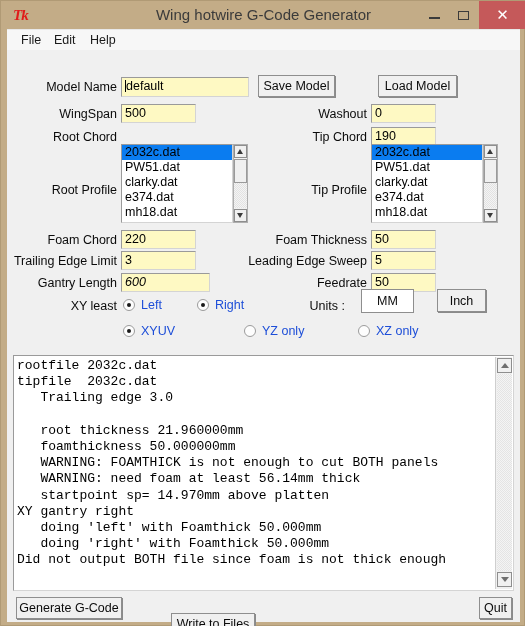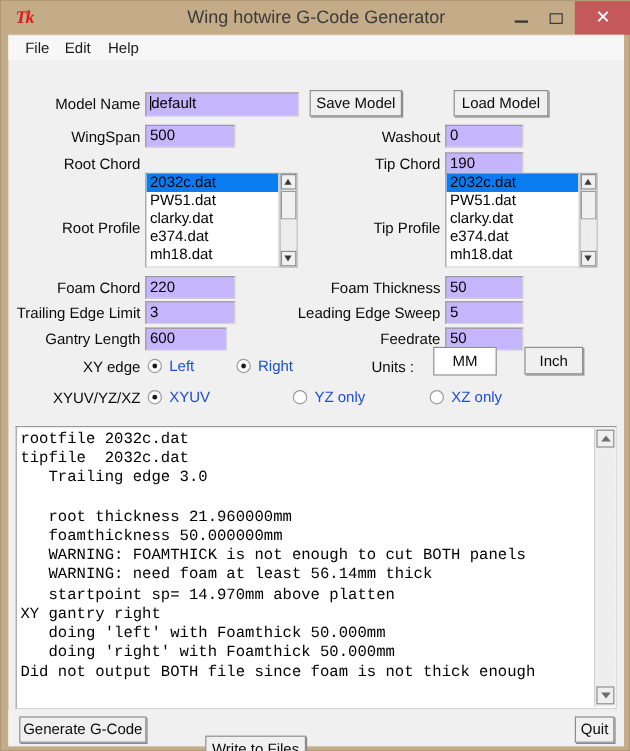--- a/index.html
+++ b/index.html
@@ -114,21 +114,21 @@
     position: absolute;
     font-size: 12.5px;
     color: #0b0b0b;
     text-align: right;
     line-height: 16px;
     white-space: nowrap;
   }
   .entry {
     position: absolute;
     box-sizing: border-box;
-    background: #c4b5fd;
+    background: #fef9c3;
     border: 1px solid #9a9a9a;
     border-right-color: #d4d4d4;
     border-bottom-color: #d4d4d4;
     font-family: "Liberation Sans", sans-serif;
     font-size: 12.5px;
     color: #000000;
     padding: 0 0 0 3px;
     line-height: 17px;
     white-space: nowrap;
     overflow: hidden;
@@ -379,33 +379,32 @@
         </div>
     </div>
 
     <div class="lbl" style="left:10px; top:202px; width:100px;">Foam Chord</div>
     <div class="entry" style="left:114px; top:200px; width:75px; height:19px;">220</div>
 
     <div class="lbl" style="left:0px; top:223px; width:110px;text-align:right;">Trailing Edge Limit</div>
     <div class="entry" style="left:114px; top:221px; width:75px; height:19px;">3</div>
 
     <div class="lbl" style="left:10px; top:245px; width:100px;">Gantry Length</div>
-    <div class="entry" style="left:114px; top:243px; width:68px; height:19px;">600</div>
-
-    <div class="lbl" style="left:40px; top:268px; width:70px;">XY edge</div>
+    <div class="entry" style="left:114px; top:243px; width:89px; height:19px;font-style:italic;">600</div>
+
+    <div class="lbl" style="left:40px; top:268px; width:70px;">XY least</div>
     <div class="radio on" style="left:116px; top:267px;">
       <span class="dot"></span>
       <span class="rl">Left</span>
     </div>
     <div class="radio on" style="left:190px; top:267px;">
       <span class="dot"></span>
       <span class="rl">Right</span>
     </div>
 
-    <div class="lbl" style="left:10px; top:294px; width:100px;">XYUV/YZ/XZ</div>
     <div class="radio on" style="left:116px; top:293px;">
       <span class="dot"></span>
       <span class="rl">XYUV</span>
     </div>
     <div class="radio" style="left:237px; top:293px;">
       <span class="dot"></span>
       <span class="rl">YZ only</span>
     </div>
     <div class="radio" style="left:351px; top:293px;">
       <span class="dot"></span>

